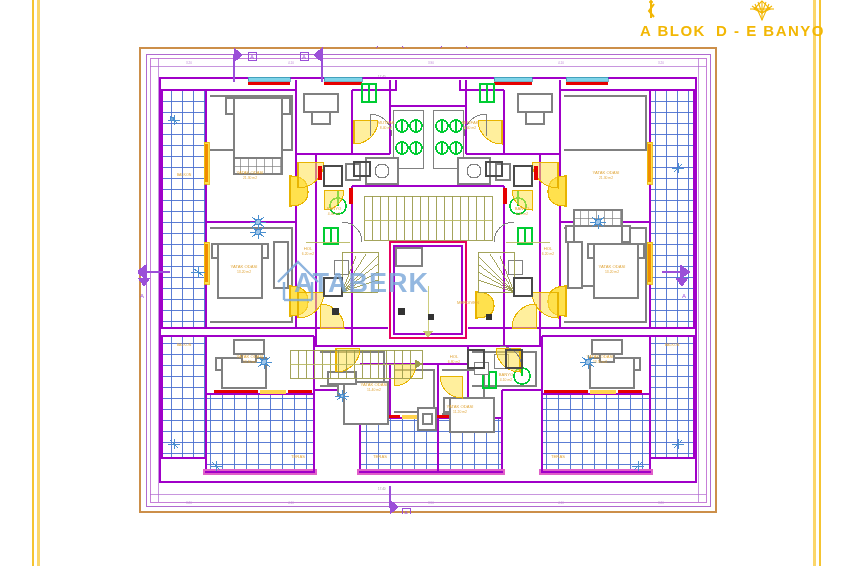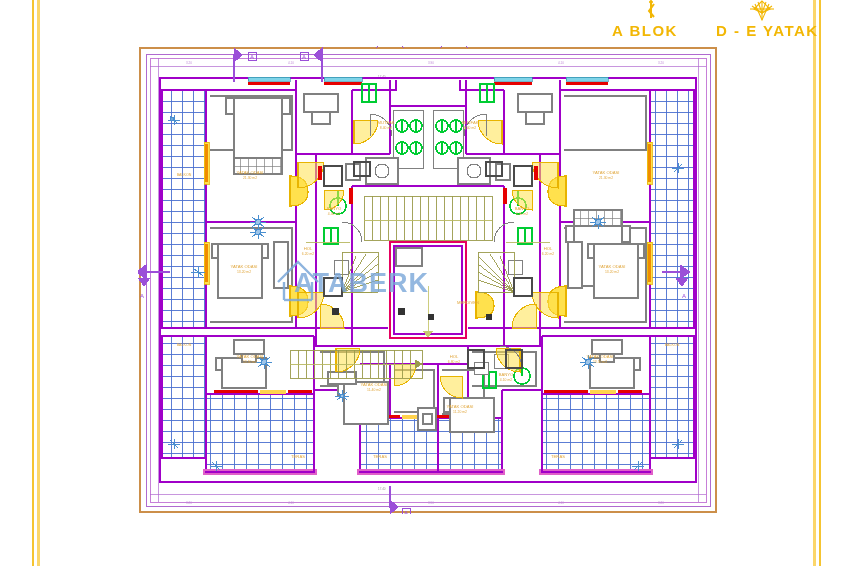--- a/index.html
+++ b/index.html
@@ -8,21 +8,21 @@
 
   
   .frame-line{position:absolute;background:#f7c948;}
   .frame-left-a{left:32px;top:0;width:2px;height:566px;background:#f5c431;}
   .frame-left-b{left:37px;top:0;width:3px;height:566px;background:#fbd66b;}
   .frame-right-a{left:813px;top:0;width:3px;height:566px;background:#fbd66b;}
   .frame-right-b{left:819px;top:0;width:2px;height:566px;background:#f5c431;}
 
   
   .blok-label{position:absolute;color:#f2b705;font-size:15px;font-weight:bold;letter-spacing:1.5px;font-family:"Liberation Sans",sans-serif;white-space:nowrap;}
-  #lbl-a{left:612px;top:22px;}
+  #lbl-a{left:640px;top:22px;}
   #lbl-de{left:716px;top:22px;}
   .blok-icon{position:absolute;width:40px;height:22px;}
   #ico-a{left:632px;top:0px;}
   #ico-de{left:742px;top:0px;}
 
   
   #plan{position:absolute;left:138px;top:46px;width:580px;height:468px;}
   #plan svg{display:block;}
 
   .wm{position:absolute;left:272px;top:252px;width:200px;height:56px;pointer-events:none;}
@@ -49,21 +49,21 @@
   <svg class="blok-icon" id="ico-de" viewBox="0 0 40 22">
     <g fill="none" stroke="#f2b705" stroke-width="1.1">
       <path d="M20 1 L20 20"></path>
       <path d="M20 1 L12 9 L20 13 L28 9 Z"></path>
       <path d="M10 6 L20 13 L30 6"></path>
       <path d="M13 4 L20 20 L27 4"></path>
       <path d="M8 9 L32 9"></path>
       <path d="M16 2 L20 13 L24 2"></path>
     </g>
   </svg>
-  <div class="blok-label" id="lbl-de">D - E  YATAK</div>
+  <div class="blok-label" id="lbl-de">D - E  BANYO</div>
 
   <div id="plan">
   <svg width="580" height="468" viewBox="0 0 580 468" shape-rendering="crispEdges">
 
     <rect x="2" y="2" width="576" height="464" fill="none" stroke="#cc8f4a" stroke-width="2"></rect>
 
     <g stroke="#b06ad0" stroke-width="1" fill="none">
       <rect x="8" y="8" width="564" height="452"></rect>
       <rect x="12" y="12" width="556" height="444" stroke="#c77fd8"></rect>
     </g>

